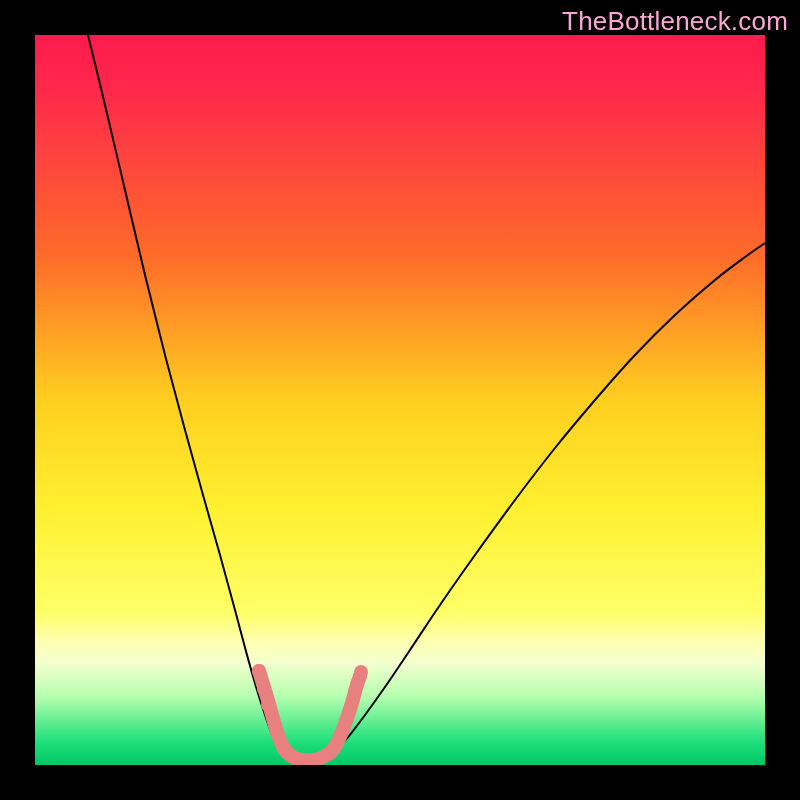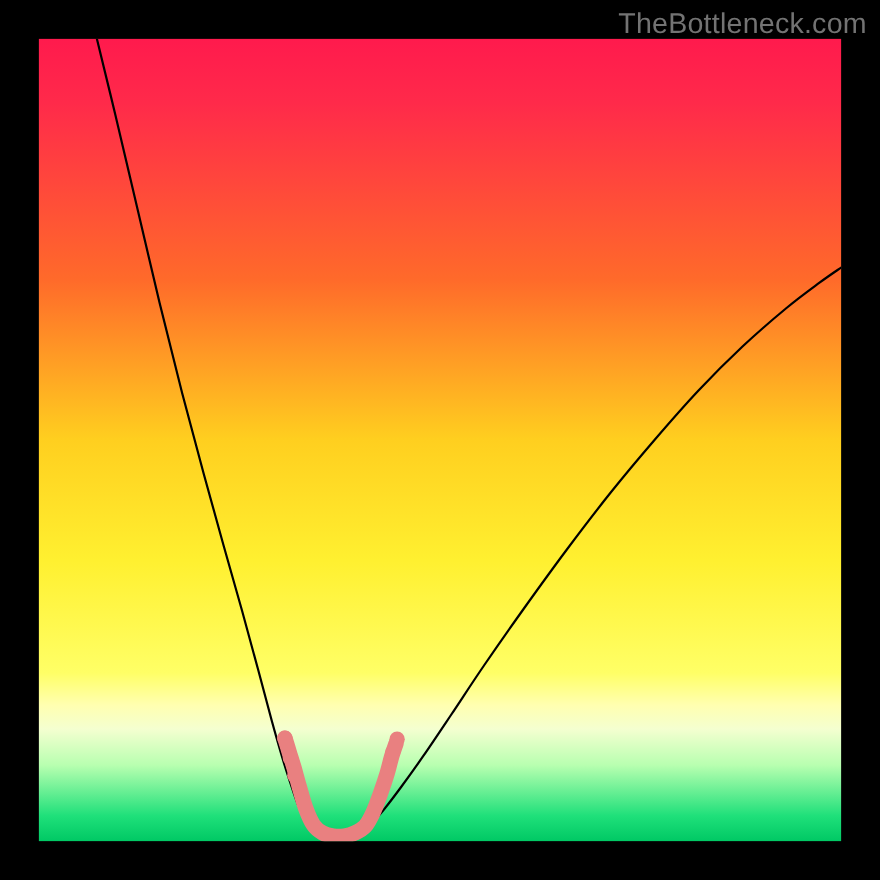--- a/index.html
+++ b/index.html
@@ -24,21 +24,21 @@
     left: 35px;
     top: 35px;
     width: 730px;
     height: 730px;
     overflow: hidden;
   }
   .watermark {
     position: absolute;
     top: 6px;
     right: 12px;
-    color: #737373;
+    color: #f9a8d4;
     font-size: 26px;
     font-weight: 400;
     letter-spacing: 0.2px;
     z-index: 10;
   }
   svg {
     display: block;
   }
 </style>
 </head>

